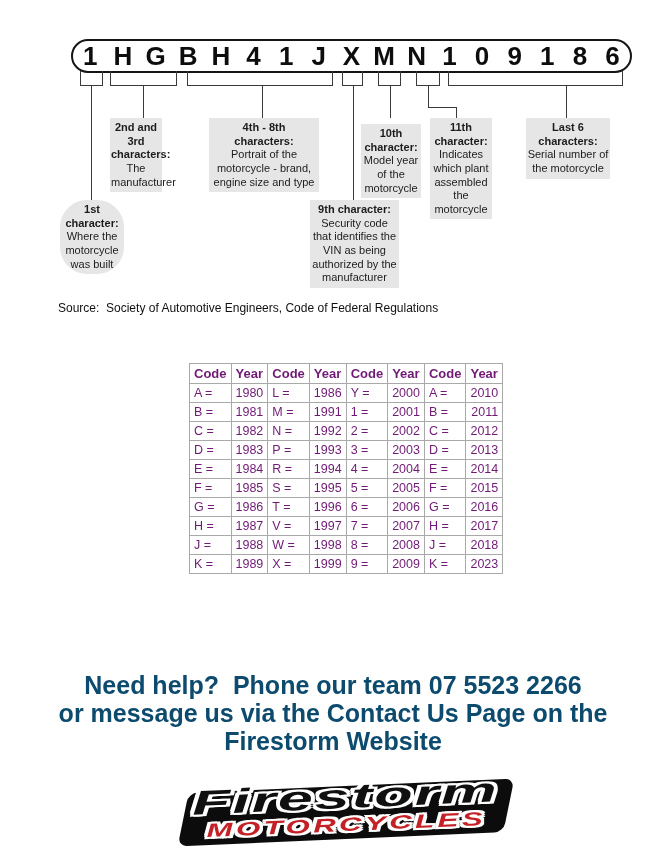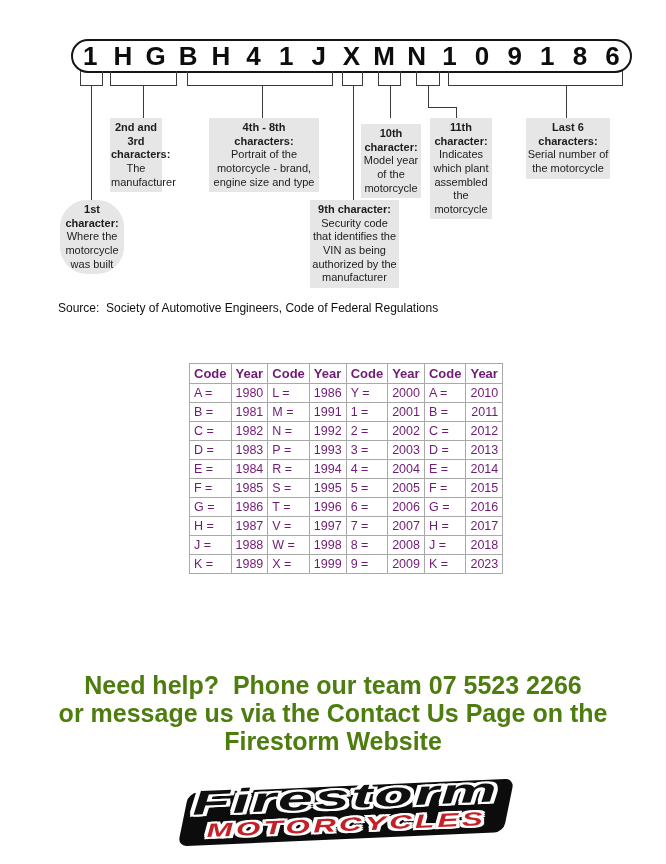--- a/index.html
+++ b/index.html
@@ -47,21 +47,21 @@
   table { border-collapse:collapse; font-size:12.5px; color:#701a75;padding-left:40px; }
   th, td { border:1px solid #a9a9a9; padding:2px 4px; height:19px; vertical-align:middle; }
   th { font-weight:bold; font-size:13px; text-align:left; }
   th.code, td.code { width:37px; }
   th.year, td.year { width:34px; }
   td.year { text-align:right; }
 
   
   #help-block {
     position:absolute; left:0; top:671px; width:666px; text-align:center;
-    font-weight:bold; font-size:25px; line-height:28px; color:#4d7c0f;
+    font-weight:bold; font-size:25px; line-height:28px; color:#0c4a6e;
   }
   #help-block div { white-space:pre-wrap; }
 
   
   #logo {
     position:absolute; left:180px; top:780px; width:332px; height:66px;
     transform:rotate(-2.5deg);
     display:flex; flex-direction:column; align-items:center; justify-content:flex-start;
   }
   #logo-band {

